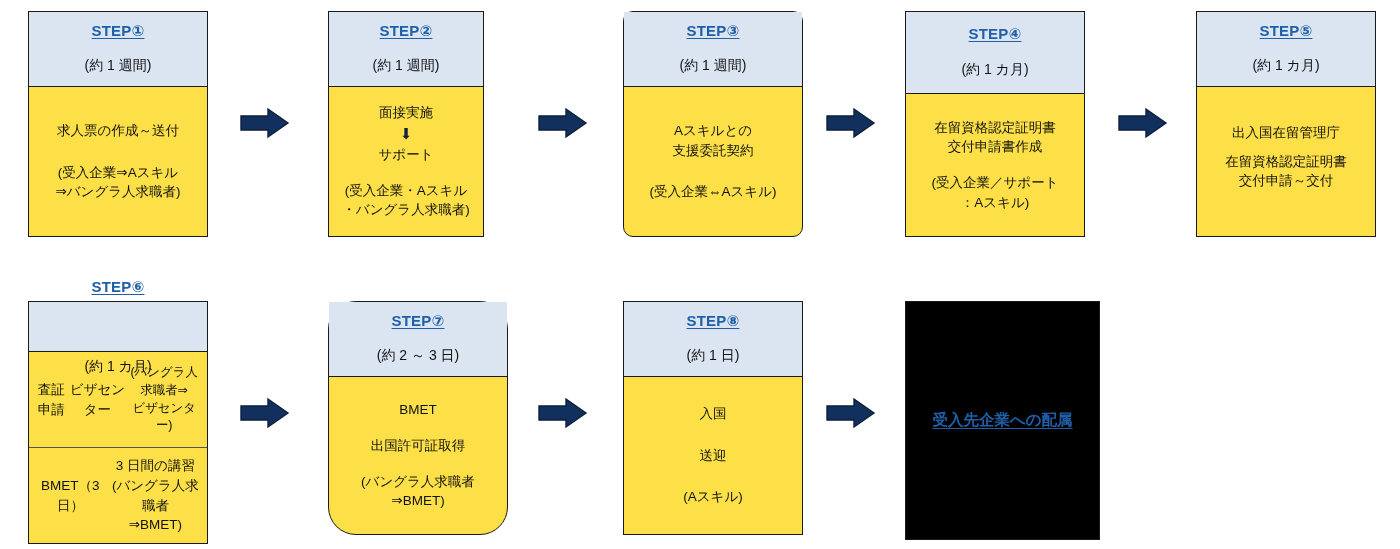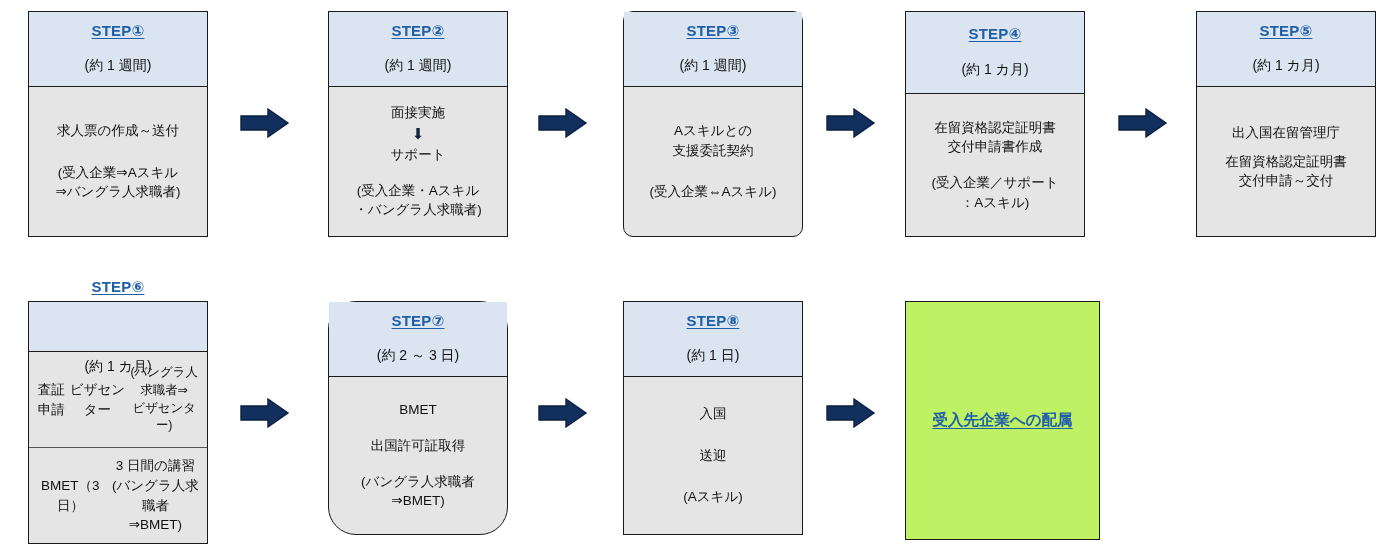--- a/index.html
+++ b/index.html
@@ -19,21 +19,21 @@
   .canvas {
     position: absolute;
     inset: 0;
   }
 
   
   .box {
     position: absolute;
     box-sizing: border-box;
     border: 1.6px solid #1a1a1a;
-    background: #e5e5e5;
+    background: #fde047;
     display: flex;
     flex-direction: column;
   }
 
   .box-header {
     box-sizing: border-box;
     background: #dbe5f1;
     border-bottom: 1.6px solid #1a1a1a;
     display: flex;
     flex-direction: column;
@@ -100,21 +100,21 @@
     justify-content: flex-end;
     padding: 3px 4px;
     width: 100%;
   }
   .sec-divider {
     border-bottom: 1.3px solid #555555;
   }
 
   
   .box.final {
-    background: #bef264;
+    background: #000000;
     align-items: center;
     justify-content: center;
   }
   .final-label {
     color: #1f5fa8;
     font-weight: bold;
     font-size: 15.5px;
     text-decoration: underline;
     text-underline-offset: 3px;
     text-align: center;
@@ -146,21 +146,21 @@
 ⇒バングラ人求職者)</div>
     </div>
   </div>
 
   <div class="connector" style="left:240px; top:106px;">
     <svg viewBox="0 0 50 34">
       <polygon points="1,10 28,10 28,3 48,17 28,31 28,24 1,24" fill="#12305e" stroke="#0d1f3c" stroke-width="1.4" stroke-linejoin="miter"></polygon>
     </svg>
   </div>
 
-  <div class="box" style="left:328px; top:11px; width:180px; height:226px;">
+  <div class="box" style="left:328px; top:11px; width:156px; height:226px;">
     <div class="box-header" style="height:75px;">
       <div class="step-title">STEP②</div>
       <div class="step-duration">(約 1 週間)</div>
     </div>
     <div class="box-body">
       <div class="body-line">面接実施</div>
       <div class="down-arrow">⬇</div>
       <div class="body-line">サポート</div>
       <div class="gap-md"></div>
       <div class="body-line">(受入企業・Aスキル

